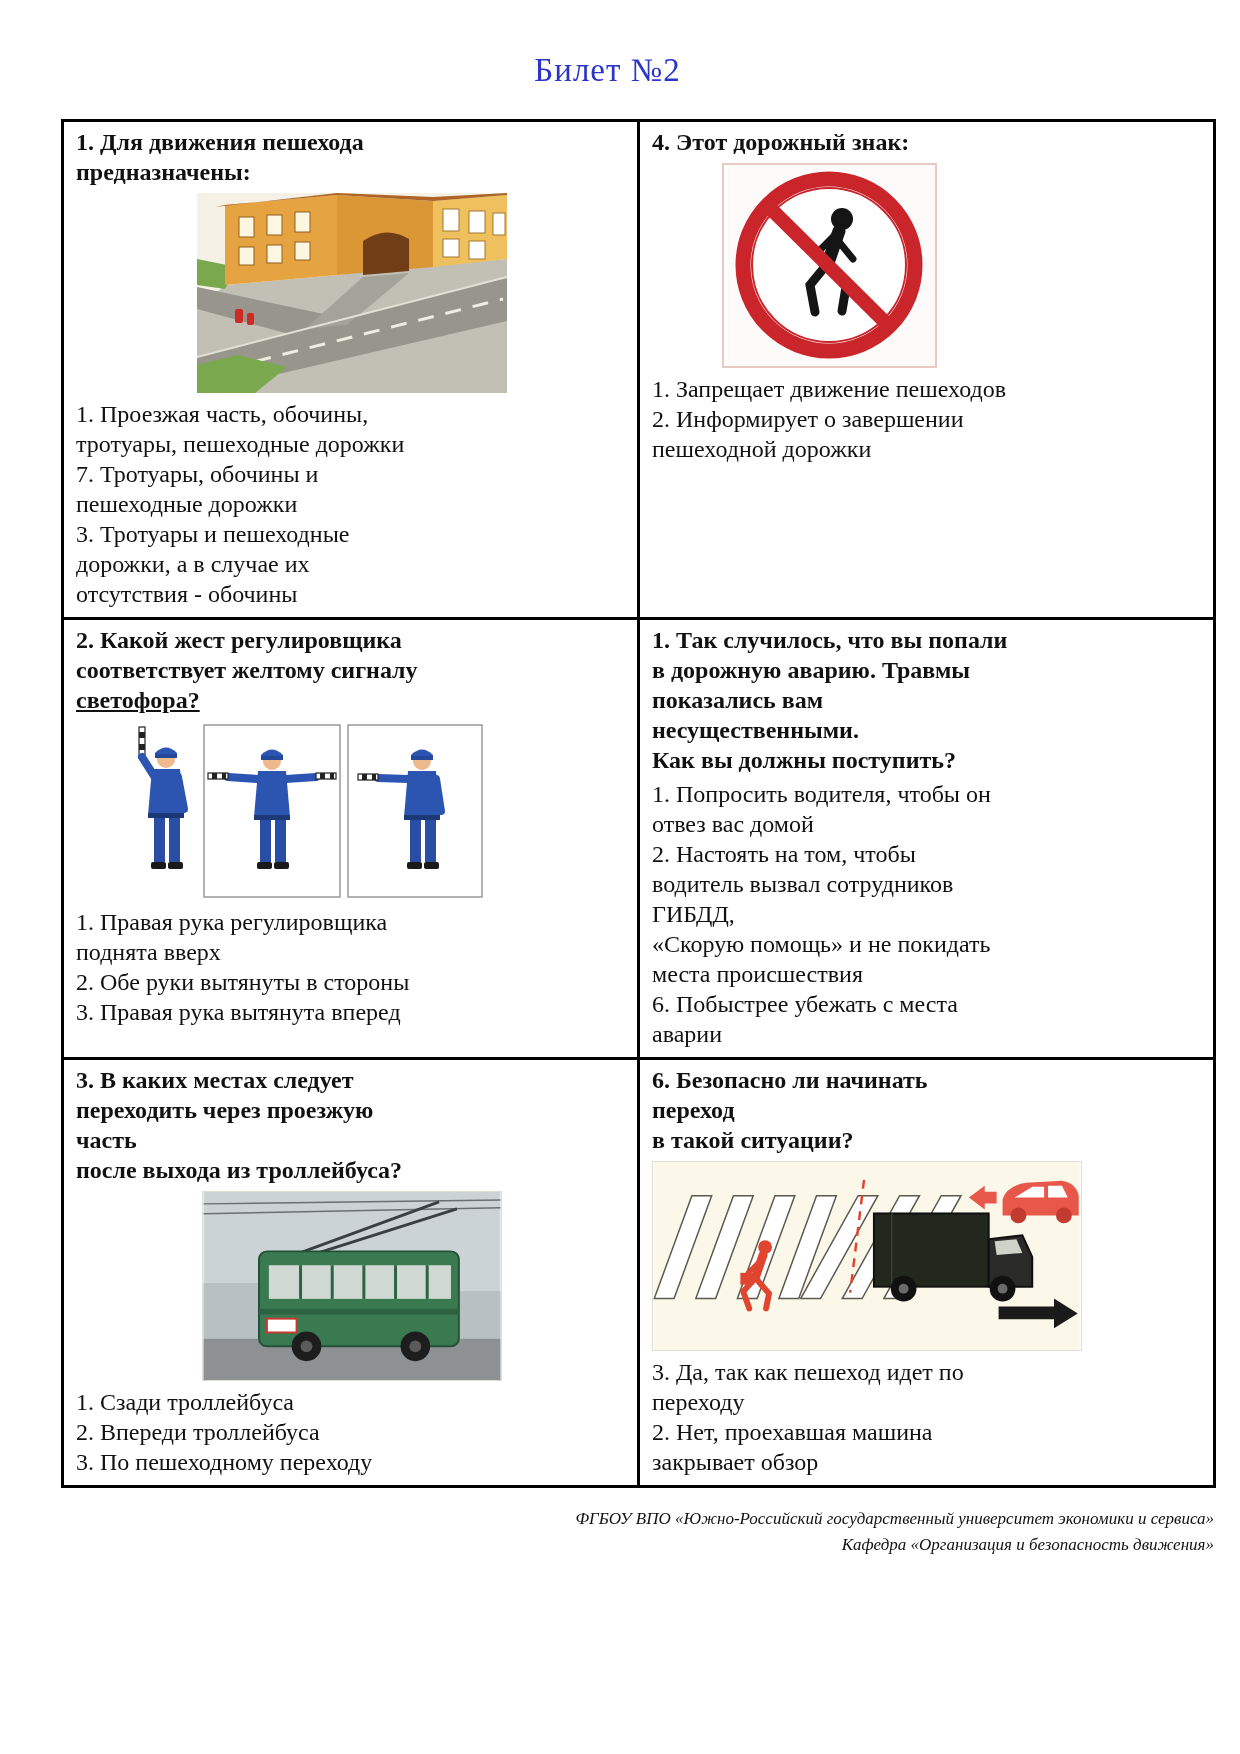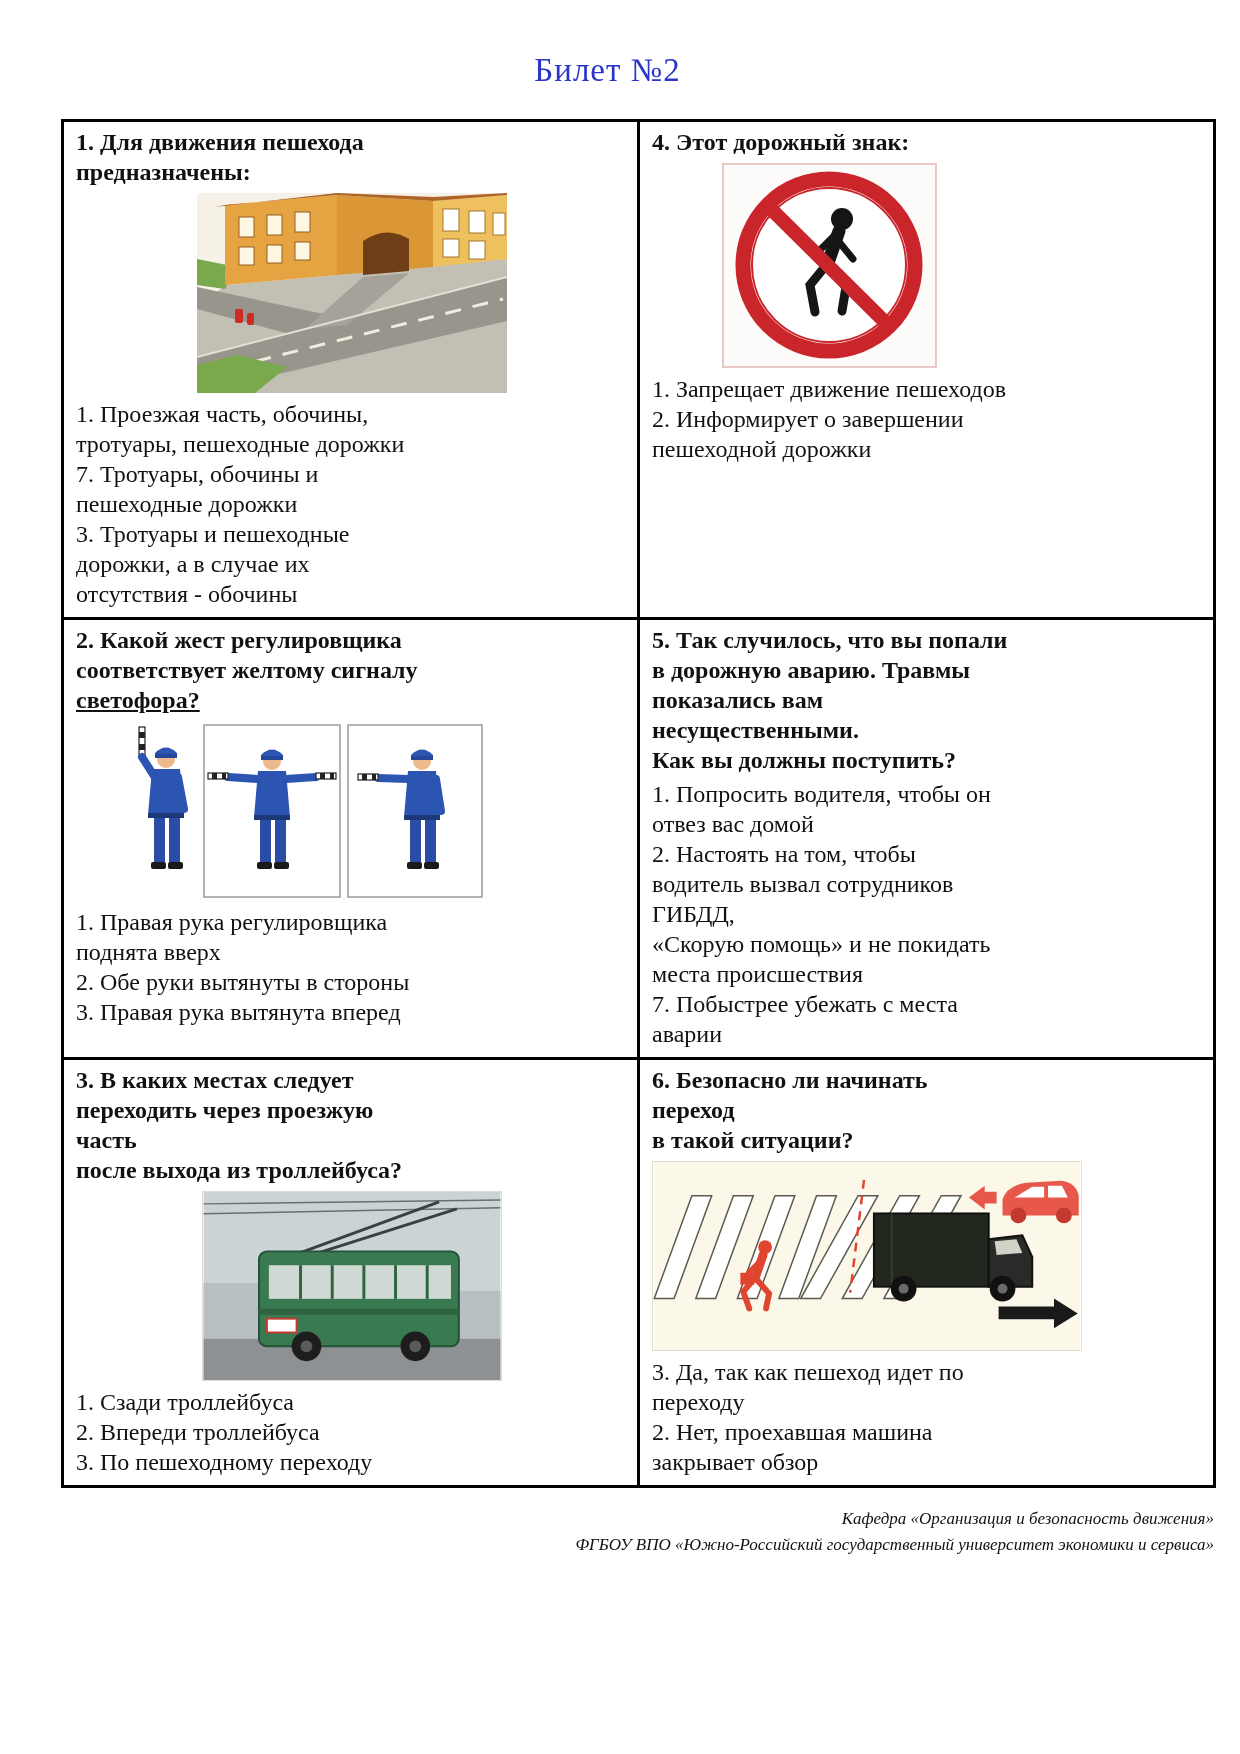--- a/index.html
+++ b/index.html
@@ -207,34 +207,34 @@
         </div>
         <div class="answers">
           <div class="answer">1. Правая рука регулировщика
 поднята вверх</div>
           <div class="answer">2. Обе руки вытянуты в стороны</div>
           <div class="answer">3. Правая рука вытянута вперед</div>
         </div>
       </td>
 
       <td class="cell">
-        <div class="q-title">5. Так случилось, что вы попали
+        <div class="q-title">1. Так случилось, что вы попали
 в дорожную аварию. Травмы
 показались вам
 несущественными.
 Как вы должны поступить?</div>
         <div class="answers">
           <div class="answer">1. Попросить водителя, чтобы он
 отвез вас домой</div>
           <div class="answer">2. Настоять на том, чтобы
 водитель вызвал сотрудников
 ГИБДД,
 «Скорую помощь» и не покидать
 места происшествия</div>
-          <div class="answer">7. Побыстрее убежать с места
+          <div class="answer">6. Побыстрее убежать с места
 аварии</div>
         </div>
       </td>
     </tr>
 
     <tr>
       <td class="cell" style="height:418px;">
         <div class="q-title">3. В каких местах следует
 переходить через проезжую
 часть
@@ -324,17 +324,17 @@
 переходу</div>
           <div class="answer">2. Нет, проехавшая машина
 закрывает обзор</div>
         </div>
       </td>
     </tr>
     </tbody>
   </table>
 
   <div class="footer">
+    <div>ФГБОУ ВПО «Южно-Российский государственный университет экономики и сервиса»</div>
     <div>Кафедра «Организация и безопасность движения»</div>
-    <div>ФГБОУ ВПО «Южно-Российский государственный университет экономики и сервиса»</div>
   </div>
 
 </div>
 
 </body></html>

